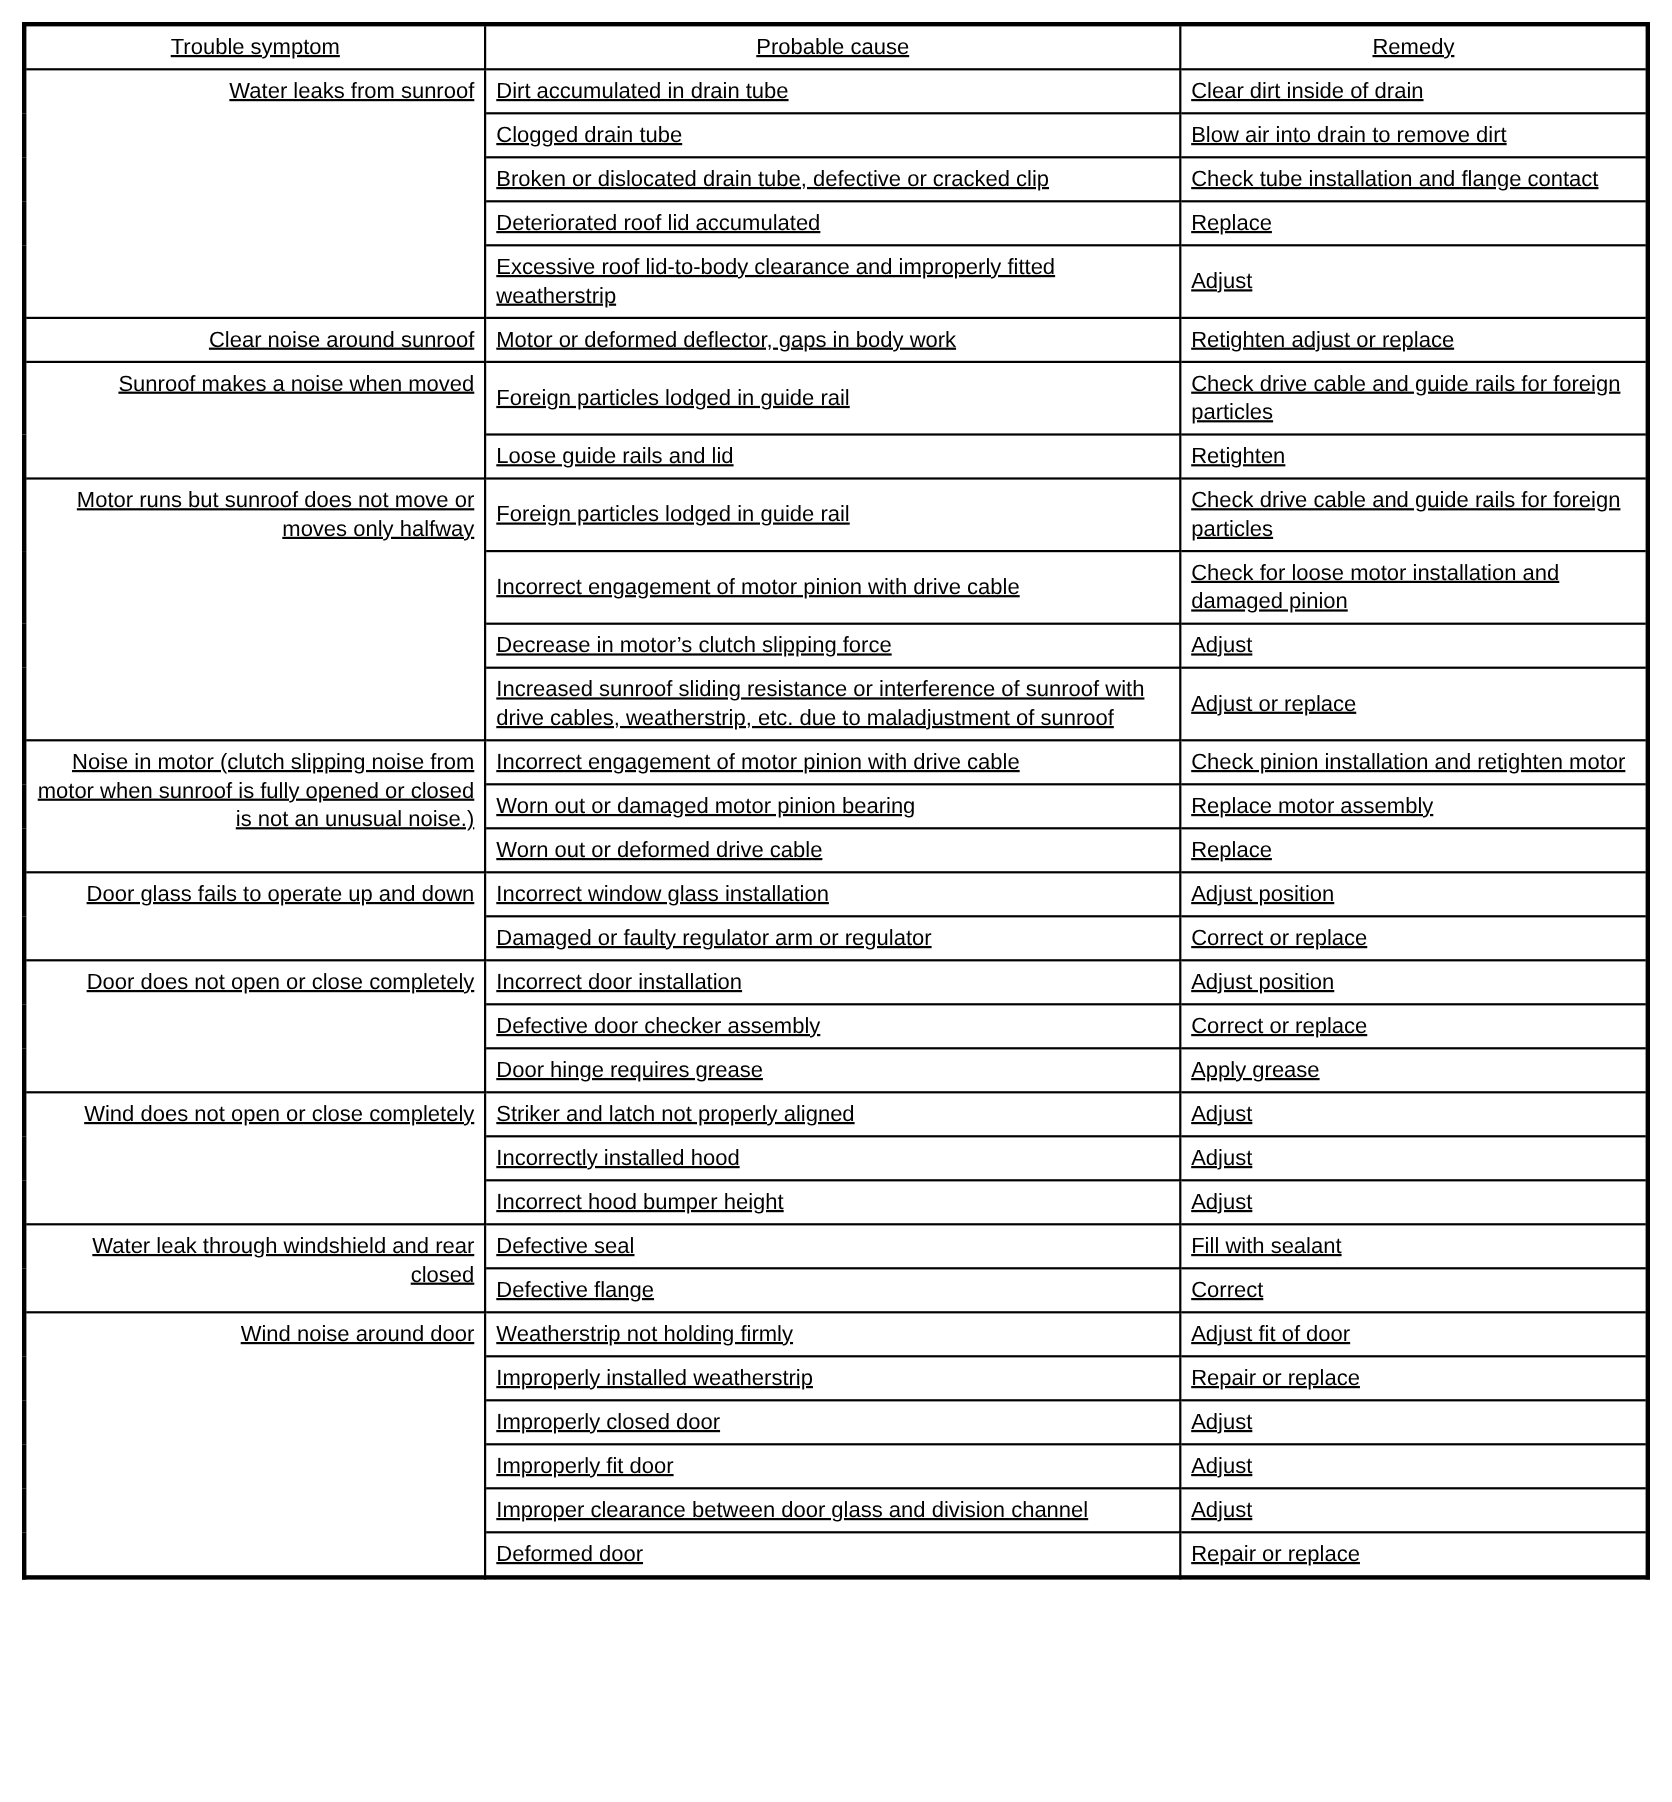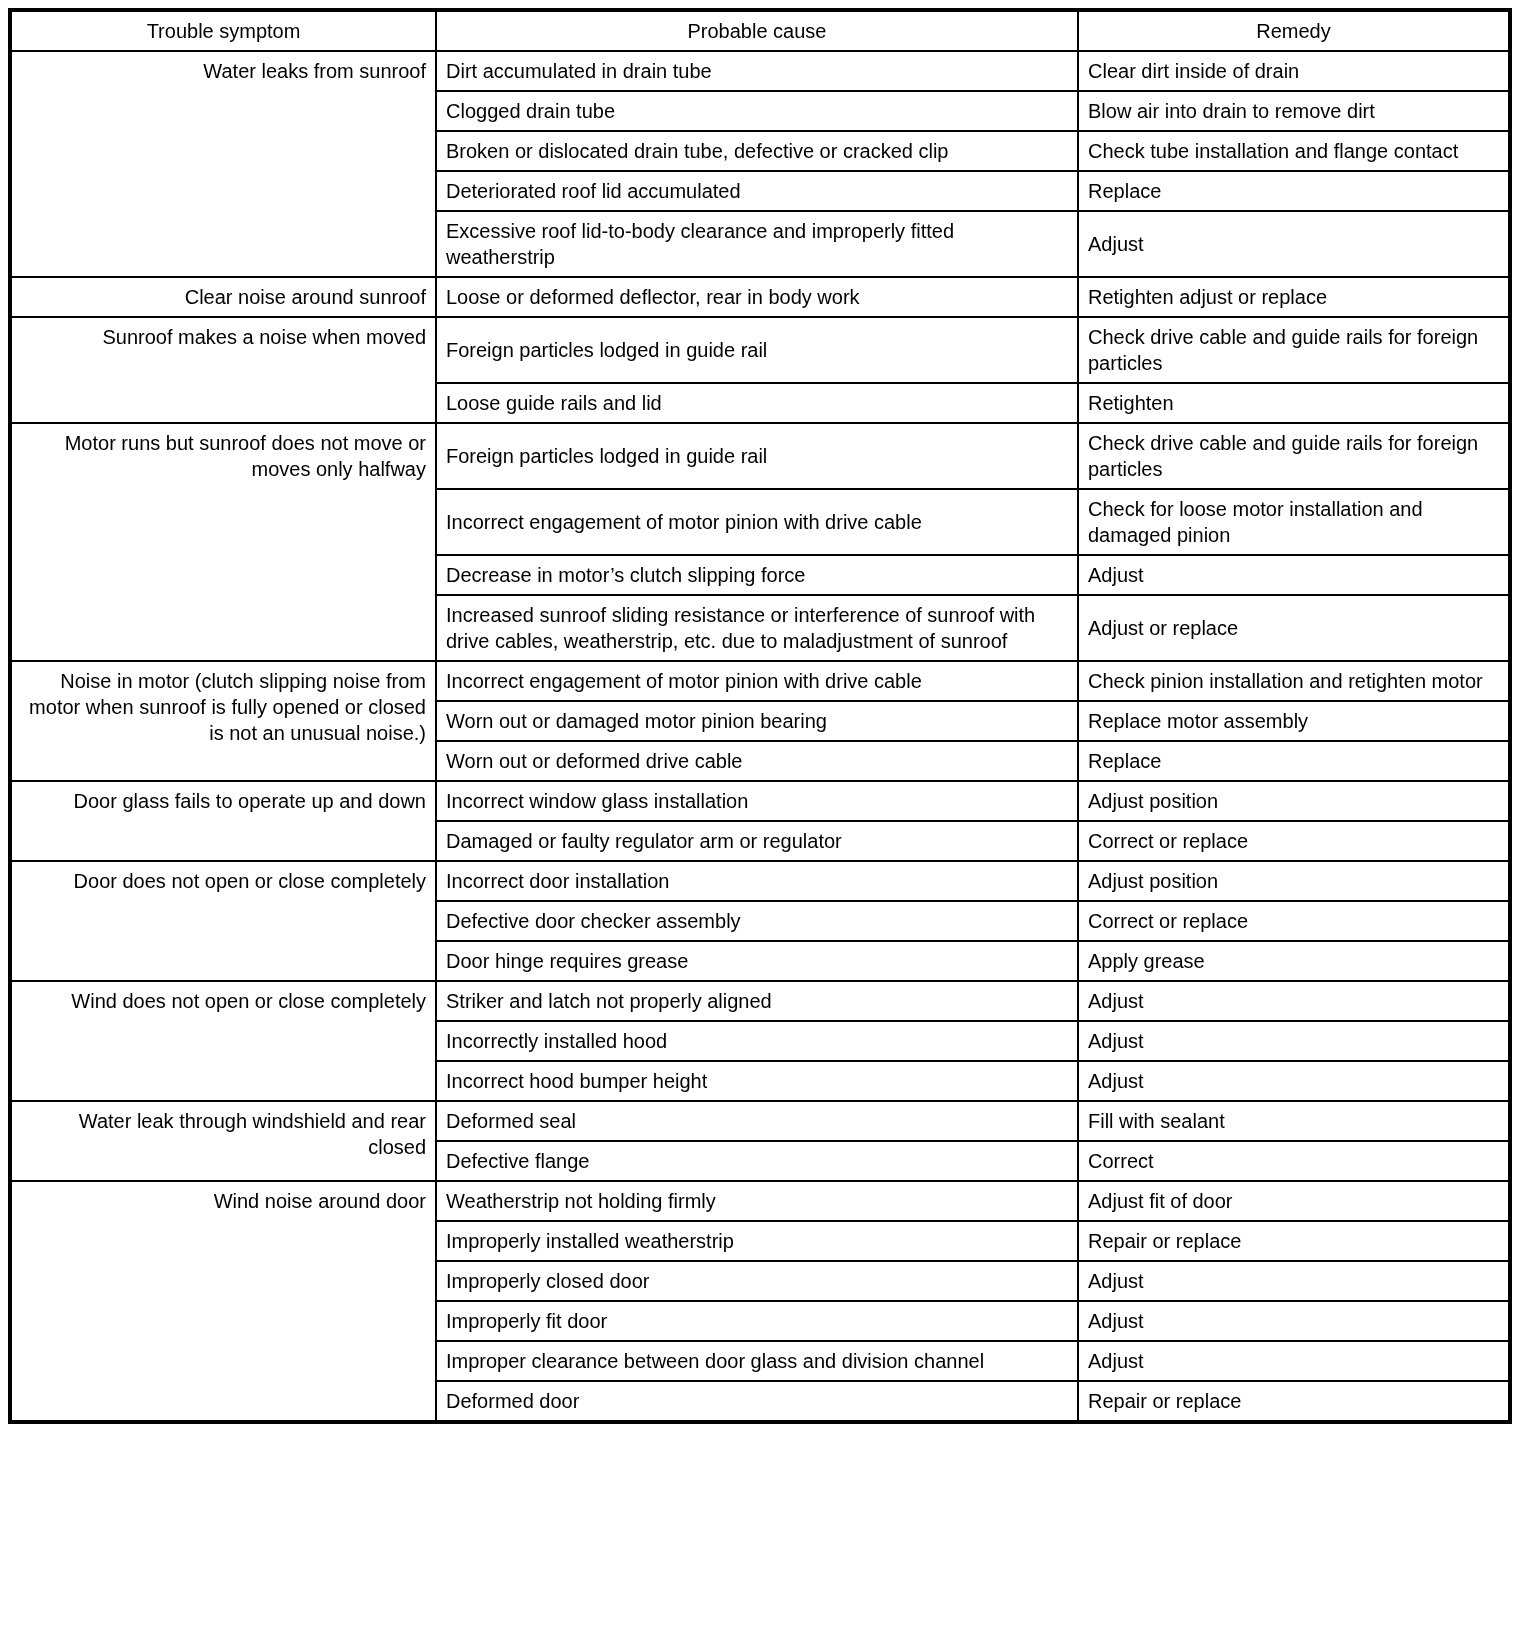--- a/index.html
+++ b/index.html
@@ -6,22 +6,23 @@
   html, body {
     margin: 0;
     padding: 0;
     background: #ffffff;
     font-family: "Liberation Sans", "DejaVu Sans", sans-serif;
     color: #000000;
   }
   .page {
     width: 1520px;
     min-height: 1638px;
-    padding: 8px;
+    padding: 20px;
     background: #ffffff;
+    text-decoration: underline;
   }
   table.trouble-table {
     width: 100%;
     border-collapse: collapse;
     border: 4px solid #000000;
     table-layout: fixed;
   }
   table.trouble-table th,
   table.trouble-table td {
     border: 2px solid #000000;
@@ -83,21 +84,21 @@
         <tr>
           <td class="cause">Deteriorated roof lid accumulated</td>
           <td class="remedy">Replace</td>
         </tr>
         <tr>
           <td class="cause">Excessive roof lid-to-body clearance and improperly fitted weatherstrip</td>
           <td class="remedy">Adjust</td>
         </tr>
         <tr>
           <td class="symptom" rowspan="1">Clear noise around sunroof</td>
-          <td class="cause">Loose or deformed deflector, rear in body work</td>
+          <td class="cause">Motor or deformed deflector, gaps in body work</td>
           <td class="remedy">Retighten adjust or replace</td>
         </tr>
         <tr>
           <td class="symptom" rowspan="2">Sunroof makes a noise when moved</td>
           <td class="cause">Foreign particles lodged in guide rail</td>
           <td class="remedy">Check drive cable and guide rails for foreign particles</td>
         </tr>
         <tr>
           <td class="cause">Loose guide rails and lid</td>
           <td class="remedy">Retighten</td>
@@ -162,21 +163,21 @@
         <tr>
           <td class="cause">Incorrectly installed hood</td>
           <td class="remedy">Adjust</td>
         </tr>
         <tr>
           <td class="cause">Incorrect hood bumper height</td>
           <td class="remedy">Adjust</td>
         </tr>
         <tr>
           <td class="symptom" rowspan="2">Water leak through windshield and rear closed</td>
-          <td class="cause">Deformed seal</td>
+          <td class="cause">Defective seal</td>
           <td class="remedy">Fill with sealant</td>
         </tr>
         <tr>
           <td class="cause">Defective flange</td>
           <td class="remedy">Correct</td>
         </tr>
         <tr>
           <td class="symptom" rowspan="6">Wind noise around door</td>
           <td class="cause">Weatherstrip not holding firmly</td>
           <td class="remedy">Adjust fit of door</td>

